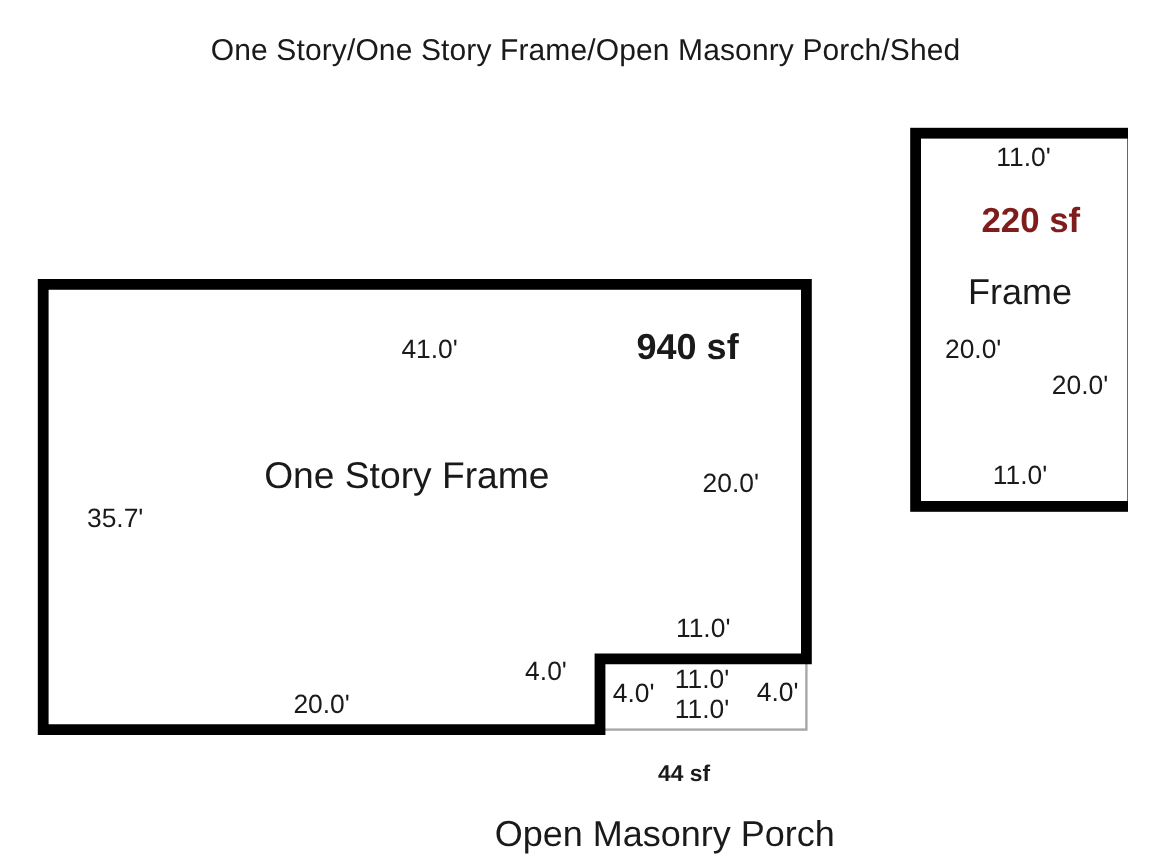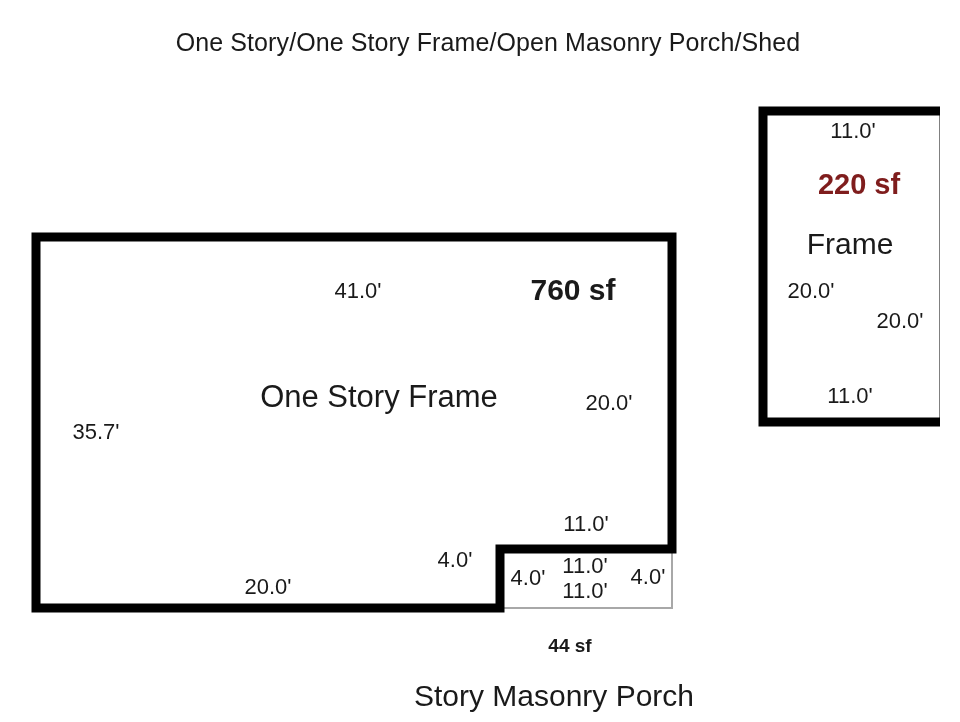--- a/index.html
+++ b/index.html
@@ -76,23 +76,23 @@
 
     <rect id="porch-rect" x="500" y="549" width="172" height="59" fill="#ffffff" stroke="#a8a8a8" stroke-width="2"></rect>
 
     <polygon id="main-outline" points="36,237 672,237 672,549 500,549 500,608 36,608" fill="none" stroke="#000000" stroke-width="9" stroke-linejoin="miter"></polygon>
 
     <rect id="shed-rect" x="763" y="111" width="181" height="311" fill="none" stroke="#000000" stroke-width="9" stroke-linejoin="miter"></rect>
   </svg>
 
   <div class="lbl dim ctr" style="left: 358px; top: 251px; color: rgb(26, 26, 26); margin-top: 29px;">41.0'</div>
 
-  <div class="lbl area ctr" style="left: 573px; top: 275px; color: rgb(26, 26, 26);">760 sf</div>
+  <div class="lbl area ctr" style="left: 573px; top: 275px; color: rgb(26, 26, 26);">940 sf</div>
 
-  <div class="lbl struct-name ctr" style="left: 339px; top: 381px; color: rgb(26, 26, 26); margin-left: 40px;">One Story Frame</div>
+  <div class="lbl struct-name ctr" style="left: 339px; top: 381px; color: rgb(26, 26, 26);">One Story Frame</div>
 
   <div class="lbl dim ctr" style="left: 609px; top: 392px; color: rgb(26, 26, 26);">20.0'</div>
 
   <div class="lbl dim ctr" style="left: 96px; top: 421px; color: rgb(26, 26, 26);">35.7'</div>
 
   <div class="lbl dim ctr" style="left: 586px; top: 513px; color: rgb(26, 26, 26);">11.0'</div>
 
   <div class="lbl dim ctr" style="left: 455px; top: 549px; color: rgb(26, 26, 26);">4.0'</div>
 
   <div class="lbl dim ctr" style="left: 268px; top: 576px; color: rgb(26, 26, 26);">20.0'</div>
@@ -100,21 +100,21 @@
   <div class="lbl dim ctr" style="left: 528px; top: 567px; color: rgb(26, 26, 26);">4.0'</div>
 
   <div class="lbl dim ctr" style="left: 585px; top: 555px; color: rgb(26, 26, 26);">11.0'</div>
 
   <div class="lbl dim ctr" style="left: 585px; top: 580px; color: rgb(26, 26, 26);">11.0'</div>
 
   <div class="lbl dim ctr" style="left: 648px; top: 566px; color: rgb(26, 26, 26);">4.0'</div>
 
   <div class="lbl porch-area ctr" style="left: 570px; top: 636px; color: rgb(26, 26, 26);">44 sf</div>
 
-  <div class="lbl porch-name ctr" style="left: 554px; top: 681px; color: rgb(26, 26, 26);">Story Masonry Porch</div>
+  <div class="lbl porch-name ctr" style="left: 554px; top: 681px; color: rgb(26, 26, 26);">Open Masonry Porch</div>
 
   <div class="lbl dim ctr" style="left: 853px; top: 120px; color: rgb(26, 26, 26);">11.0'</div>
 
   <div class="lbl shed-area ctr" style="left: 859px; top: 170px; color: #7f1d1d;">220 sf</div>
 
   <div class="lbl shed-name ctr" style="left: 850px; top: 229px; color: rgb(26, 26, 26);">Frame</div>
 
   <div class="lbl dim ctr" style="left: 811px; top: 280px; color: rgb(26, 26, 26);">20.0'</div>
 
   <div class="lbl dim ctr" style="left: 900px; top: 310px; color: rgb(26, 26, 26);">20.0'</div>

